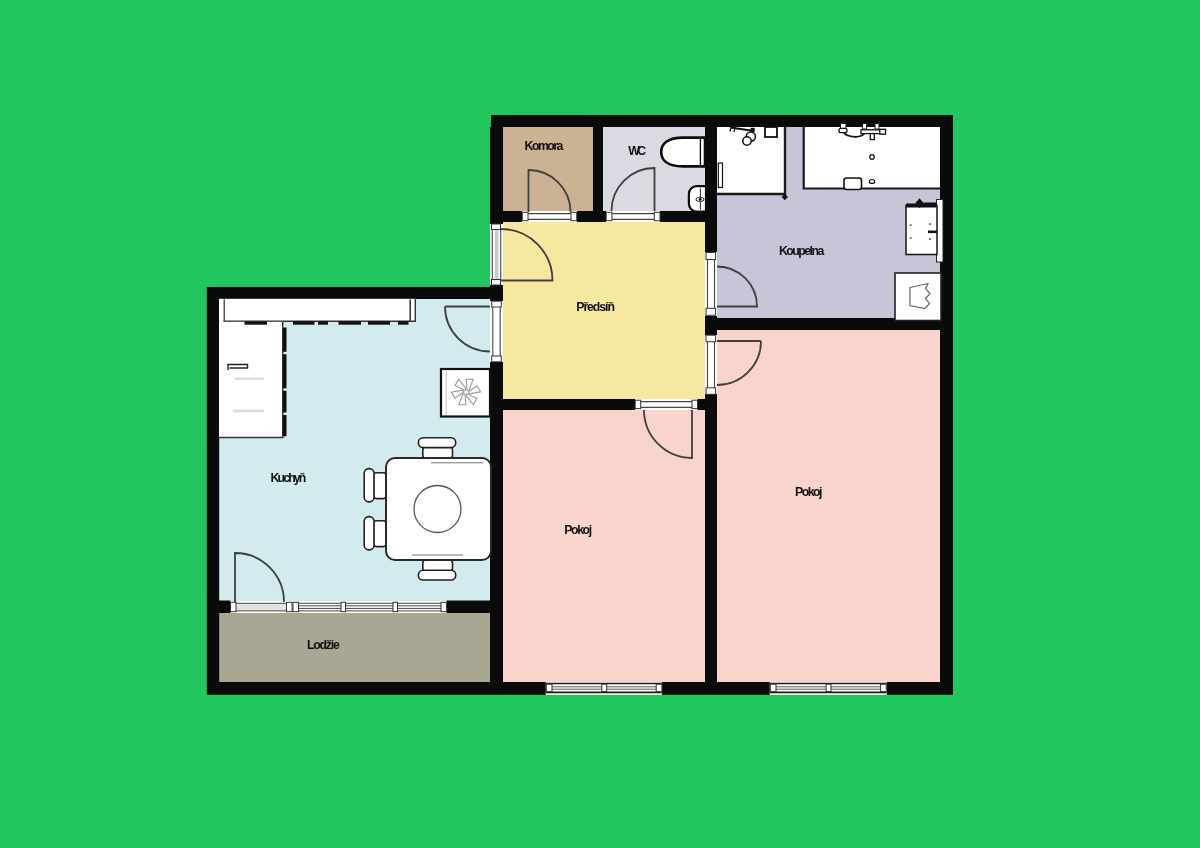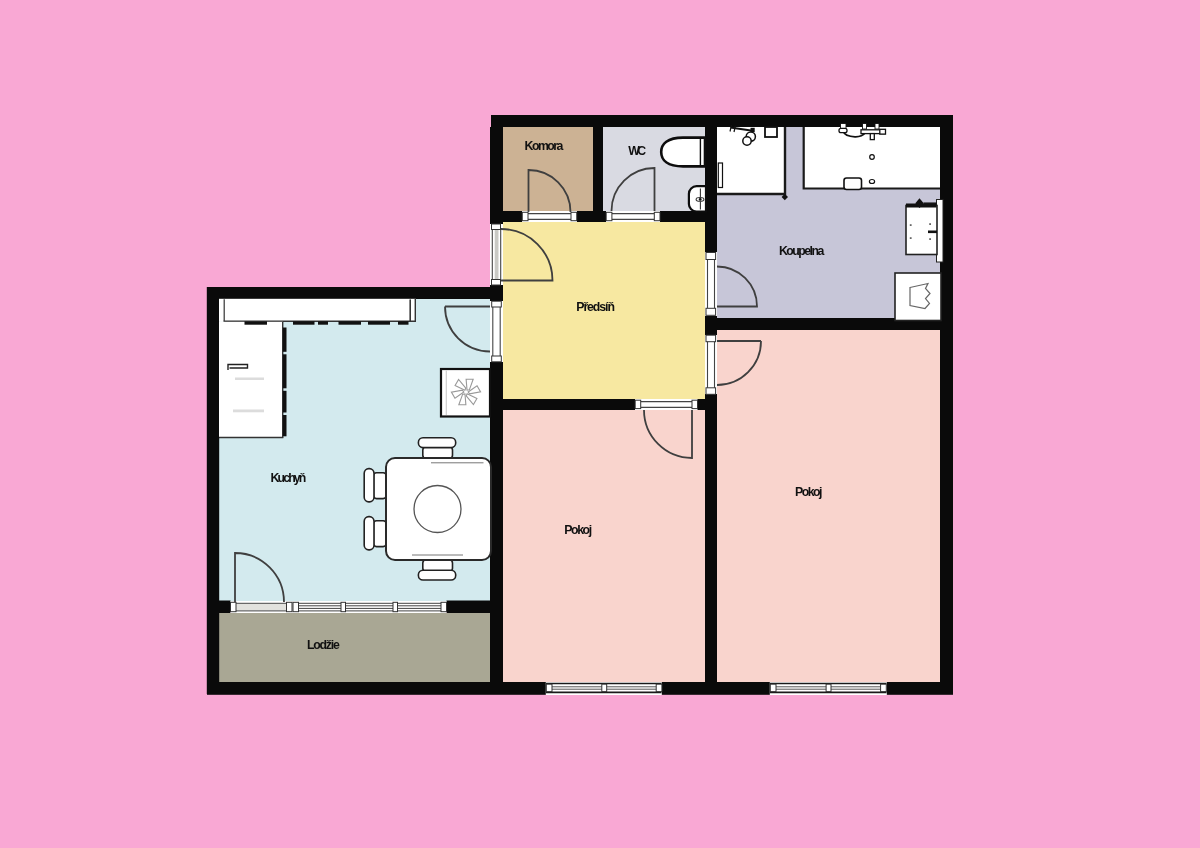--- a/index.html
+++ b/index.html
@@ -1,16 +1,16 @@
 <!DOCTYPE html>
 <html><head>
 <meta charset="utf-8">
 <style>
   html,body{margin:0;padding:0;background:#ffffff;}
-  .wrap{width:1200px;height:848px;position:relative;background:#f9a8d4;}
+  .wrap{width:1200px;height:848px;position:relative;background:#22c55e;}
   svg{display:block;}
   text{font-family:"Liberation Sans",sans-serif;font-weight:bold;fill:#111111;}
 </style>
 </head>
 <body>
 <div class="wrap">
 <svg width="1200" height="848" viewBox="0 0 1200 848">
 
 <g>
 

